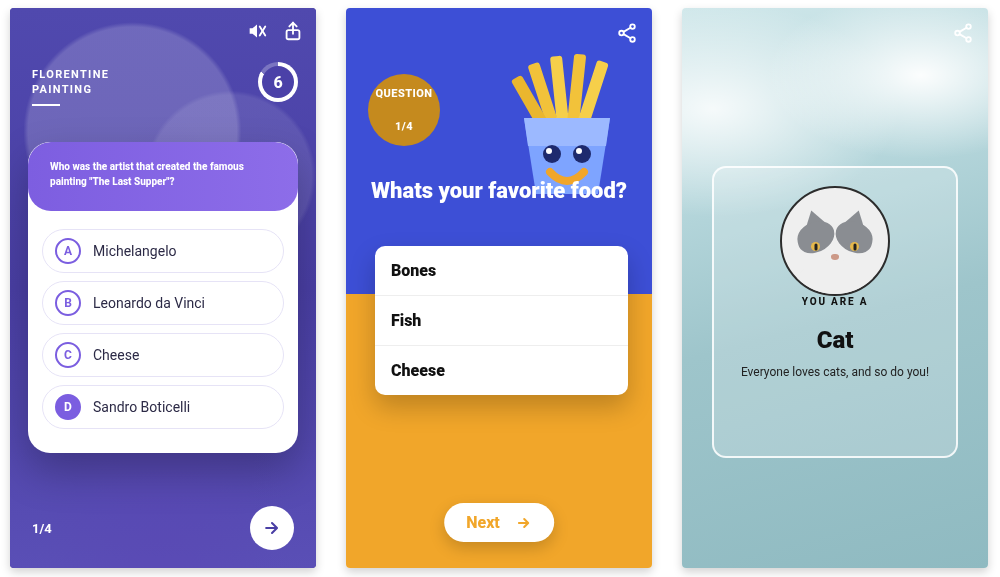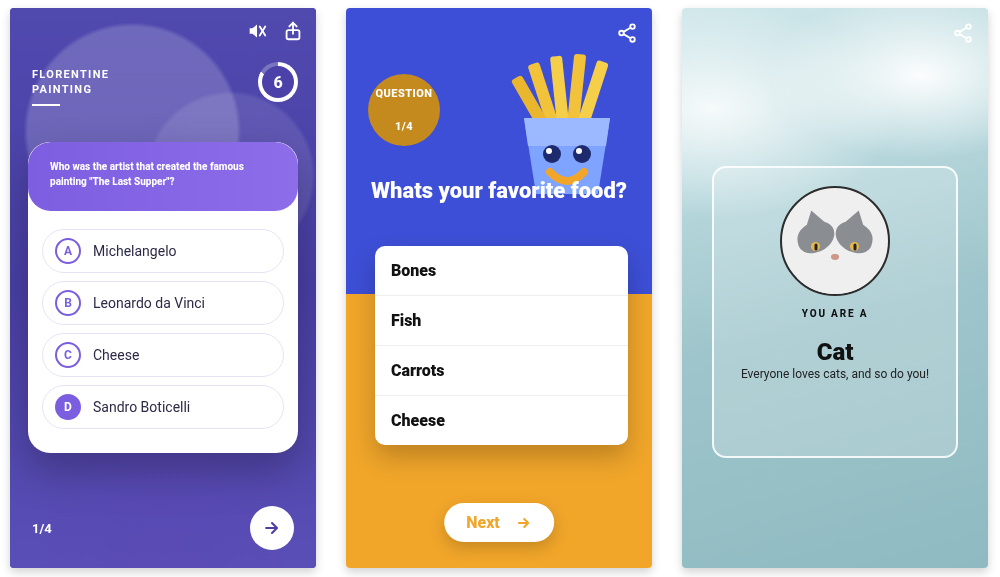--- a/index.html
+++ b/index.html
@@ -61,23 +61,23 @@
   .cat .patch.l{ top:16px; left:6px; transform:rotate(-14deg); }
   .cat .patch.r{ top:16px; right:6px; transform:rotate(14deg) scaleX(-1); }
   .cat .ear{ position:absolute; width:0; height:0; border-left:13px solid transparent; border-right:13px solid transparent; border-bottom:20px solid #8a8d92; top:4px; }
   .cat .ear.l{ left:10px; transform:rotate(-16deg);}
   .cat .ear.r{ right:10px; transform:rotate(16deg);}
   .cat .eye{ position:absolute; width:9px; height:9px; background:#e6b84b; border-radius:50%; top:36px; }
   .cat .eye::after{ content:""; position:absolute; left:50%; top:50%; width:3px; height:7px; background:#222; border-radius:2px; transform:translate(-50%,-50%);}
   .cat .eye.l{ left:20px; } .cat .eye.r{ right:20px; }
   .cat .nose{ position:absolute; left:50%; top:48px; transform:translateX(-50%); width:8px; height:6px; background:#c98; border-radius:50% 50% 60% 60%;}
   .cat .body{ position:absolute; bottom:-8px; left:50%; transform:translateX(-50%); width:76px; height:42px; background:#efefef; border-radius:50% 50% 30% 30%; }
-  .p3-sub{ margin-top:12px; font-size:10px; font-weight:800; letter-spacing:.18em; color:#111; }
+  .p3-sub{ font-size:10px; font-weight:800; letter-spacing:.18em; color:#111; }
   .p3-name{ margin-top:19px; font-size:24px; font-weight:900; color:#111; }
-  .p3-desc{ font-size:12px; color:#222; text-align:center; line-height:1.4; }
+  .p3-desc{ margin-top:10px; font-size:12px; color:#222; text-align:center; line-height:1.4; }
 
   
   .svg-ico{ display:block; }
 </style>
 </head>
 <body>
 
 <div class="stage">
 
   <div class="phone p1">
@@ -179,21 +179,20 @@
           <path d="M48 118 q17 18 34 0" stroke="#f1a62a" stroke-width="8" fill="none" stroke-linecap="round"></path>
         </g>
       </svg>
     </div>
 
     <div class="p2-q">Whats your favorite food?</div>
 
     <div class="p2-list">
       <div class="p2-item">Bones</div>
       <div class="p2-item">Fish</div>
-      <div class="p2-item">Carrots</div>
       <div class="p2-item">Cheese</div>
     </div>
 
     <div class="p2-next">
       <span>Next</span>
       <svg width="16" height="16" viewBox="0 0 24 24" fill="none" stroke="#f1a62a" stroke-width="3" stroke-linecap="round" stroke-linejoin="round">
         <line x1="4" y1="12" x2="16" y2="12"></line>
           <polyline points="12 6 18 12 12 18"></polyline>
       </svg>
     </div>

